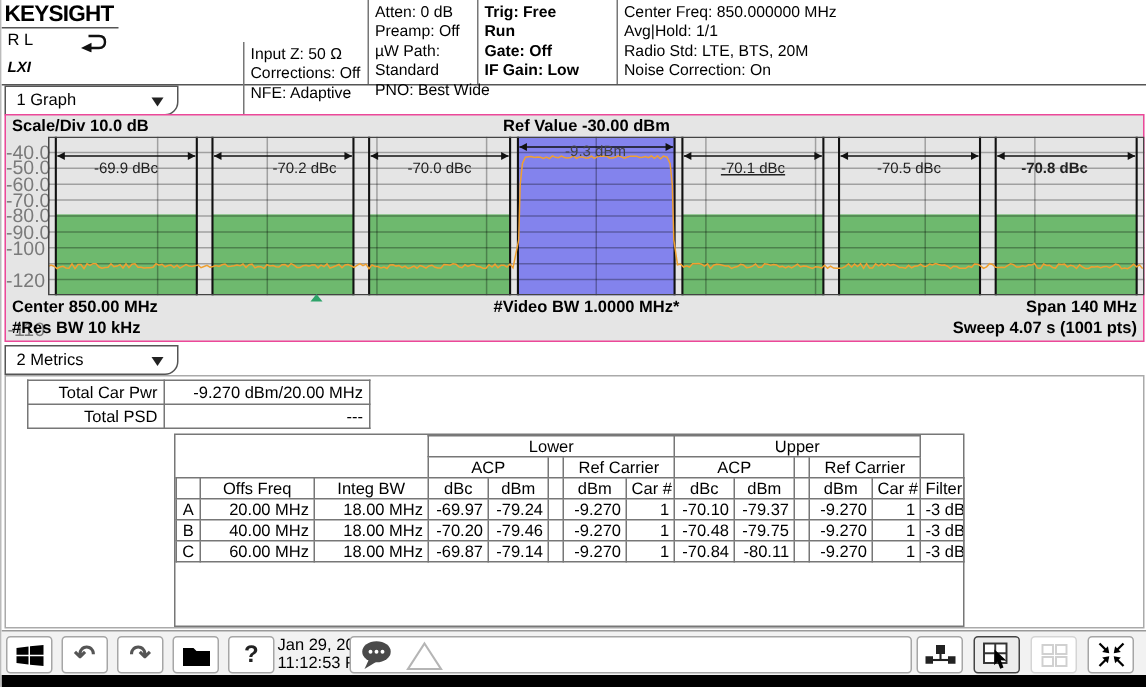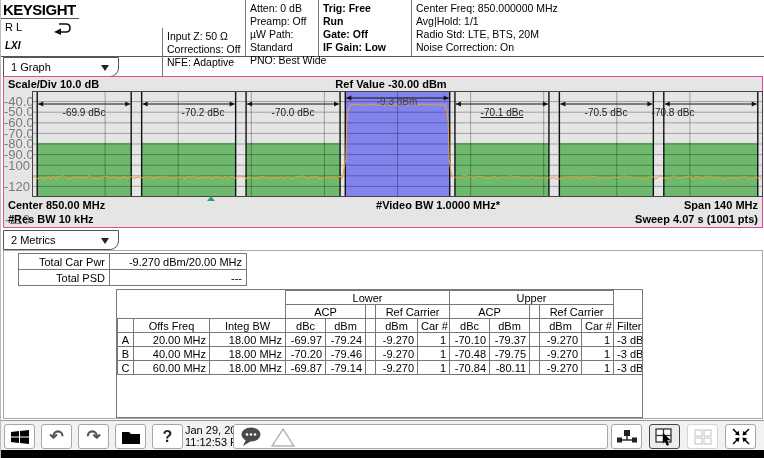--- a/index.html
+++ b/index.html
@@ -170,27 +170,27 @@
           <polygon points="416.71428571428567,7 411.71428571428567,4.4 411.71428571428567,9.6" fill="#111111"></polygon>
           <polyline points="0.0,86.7 2.0,85.7 4.0,86.5 6.0,88.0 8.0,87.0 10.0,86.5 12.0,87.6 14.0,87.8 16.0,84.9 18.0,88.1 20.0,85.4 22.0,85.3 24.0,88.1 26.0,84.9 28.0,86.0 30.0,84.8 32.0,84.9 34.0,87.0 36.0,87.8 38.0,87.4 40.0,87.2 42.0,84.9 44.0,86.8 46.0,86.4 48.0,85.4 50.0,87.7 52.0,84.9 54.0,87.4 56.0,85.2 58.0,84.8 60.0,87.1 62.0,87.2 64.0,87.6 66.0,87.5 68.0,87.5 70.0,87.2 72.0,84.8 74.0,85.8 76.0,85.2 78.0,86.9 80.0,86.0 82.0,85.7 84.0,87.4 86.0,85.8 88.0,87.7 90.0,86.6 92.0,85.4 94.0,86.3 96.0,86.6 98.0,86.1 100.0,85.7 102.0,87.5 104.0,86.7 106.0,85.9 108.0,87.1 110.0,86.7 112.0,86.0 114.0,86.6 116.0,85.5 118.0,85.0 120.0,86.7 122.0,86.5 124.0,86.2 126.0,85.7 128.0,86.2 130.0,85.0 132.0,87.3 134.0,85.4 136.0,85.1 138.0,87.6 140.0,86.7 142.0,86.8 144.0,87.9 146.0,85.5 148.0,86.3 150.0,86.0 152.0,86.8 154.0,87.0 156.0,85.5 158.0,85.3 160.0,86.8 162.0,84.7 164.0,85.7 166.0,87.3 168.0,87.3 170.0,86.2 172.0,85.9 174.0,86.4 176.0,85.6 178.0,85.7 180.0,87.6 182.0,85.7 184.0,86.7 186.0,84.9 188.0,87.7 190.0,87.0 192.0,86.2 194.0,85.3 196.0,87.5 198.0,85.7 200.0,85.4 202.0,86.2 204.0,87.3 206.0,85.9 208.0,84.7 210.0,86.1 212.0,85.1 214.0,88.1 216.0,85.6 218.0,86.6 220.0,86.7 222.0,87.7 224.0,87.1 226.0,88.0 228.0,85.6 230.0,85.5 232.0,86.4 234.0,86.0 236.0,87.4 238.0,86.4 240.0,87.9 242.0,87.3 244.0,86.4 246.0,87.8 248.0,86.0 250.0,86.7 252.0,87.7 254.0,86.3 256.0,85.8 258.0,87.2 260.0,87.7 262.0,87.7 264.0,85.3 266.0,85.5 268.0,85.8 270.0,84.9 272.0,85.2 274.0,86.9 276.0,87.5 278.0,85.5 280.0,86.6 282.0,85.7 284.0,85.3 286.0,86.7 288.0,86.9 290.0,87.8 292.0,87.8 294.0,85.5 296.0,87.0 298.0,85.1 300.0,87.5 302.0,85.8 304.0,85.8 306.0,87.0 308.0,85.1 310.0,87.6 313.8,68.9 314.8,31.8 316.3,18.0 318.3,13.8 320.3,13.5 322.3,13.3 324.3,14.0 326.3,13.7 328.3,13.9 330.3,14.6 332.3,13.7 334.3,14.7 336.3,12.9 338.3,13.9 340.3,14.1 342.3,13.1 344.3,14.0 346.3,14.3 348.3,14.0 350.3,12.9 352.3,14.6 354.3,13.7 356.3,13.6 358.3,14.4 360.3,14.3 362.3,13.1 364.3,14.6 366.3,13.4 368.3,13.0 370.3,13.2 372.3,12.9 374.3,14.3 376.3,14.3 378.3,13.9 380.3,12.8 382.3,13.6 384.3,14.4 386.3,13.7 388.3,13.1 390.3,13.2 392.3,13.1 394.3,14.0 396.3,13.9 398.3,13.4 400.3,14.1 402.3,13.0 404.3,14.5 406.3,13.0 408.3,14.8 410.3,13.1 412.7,13.8 414.7,18.0 416.2,31.8 417.2,68.9 419.7,85.6 421.7,85.0 423.7,87.0 425.7,86.2 427.7,87.0 429.7,84.8 431.7,84.9 433.7,84.7 435.7,85.1 437.7,86.4 439.7,84.9 441.7,88.0 443.7,85.8 445.7,85.2 447.7,85.4 449.7,85.8 451.7,86.3 453.7,86.4 455.7,88.0 457.7,87.1 459.7,86.7 461.7,85.2 463.7,85.7 465.7,87.4 467.7,87.2 469.7,86.4 471.7,85.0 473.7,87.2 475.7,87.2 477.7,84.9 479.7,85.1 481.7,85.8 483.7,85.4 485.7,85.6 487.7,86.9 489.7,86.6 491.7,87.6 493.7,86.5 495.7,87.6 497.7,86.4 499.7,85.1 501.7,86.9 503.7,86.4 505.7,86.5 507.7,87.3 509.7,88.0 511.7,86.8 513.7,87.0 515.7,87.7 517.7,85.8 519.7,87.8 521.7,86.4 523.7,87.7 525.7,87.9 527.7,87.9 529.7,87.6 531.7,86.6 533.7,84.8 535.7,87.1 537.7,85.0 539.7,86.7 541.7,84.8 543.7,87.9 545.7,84.7 547.7,87.6 549.7,87.6 551.7,84.8 553.7,86.2 555.7,85.0 557.7,86.4 559.7,84.9 561.7,85.9 563.7,85.4 565.7,86.1 567.7,87.4 569.7,87.3 571.7,87.8 573.7,85.9 575.7,87.5 577.7,86.5 579.7,86.4 581.7,85.1 583.7,86.6 585.7,86.5 587.7,85.0 589.7,85.6 591.7,84.7 593.7,85.3 595.7,85.8 597.7,85.7 599.7,86.5 601.7,88.0 603.7,86.5 605.7,86.7 607.7,87.8 609.7,87.9 611.7,87.9 613.7,86.6 615.7,87.2 617.7,85.0 619.7,85.2 621.7,86.3 623.7,87.9 625.7,86.9 627.7,84.8 629.7,85.3 631.7,87.2 633.7,87.4 635.7,87.2 637.7,87.4 639.7,86.1 641.7,84.8 643.7,85.4 645.7,87.0 647.7,87.0 649.7,86.2 651.7,86.8 653.7,85.5 655.7,85.7 657.7,84.7 659.7,87.7 661.7,87.9 663.7,85.0 665.7,86.0 667.7,85.8 669.7,87.3 671.7,87.7 673.7,85.1 675.7,85.4 677.7,85.1 679.7,87.0 681.7,85.8 683.7,86.4 685.7,88.0 687.7,85.5 689.7,87.0 691.7,88.0 693.7,88.0 695.7,86.9 697.7,87.0 699.7,86.7 701.7,87.5 703.7,86.9 705.7,86.6 707.7,87.4 709.7,86.4 711.7,85.1 713.7,85.6 715.7,88.1 717.7,87.6 719.7,88.1 721.7,86.9 723.7,85.2 725.7,86.9 727.7,85.6 729.7,88.1" fill="none" stroke="#f0a030" stroke-width="1"></polyline>
           <rect x="0.5" y="0.5" width="730" height="105" fill="none" stroke="#444"></rect>
         </svg>
       <span class="seg-label" style="left:52px;">-69.9 dBc</span>
       <span class="seg-label" style="left:171px;text-align:right;">-70.2 dBc</span>
       <span class="seg-label" style="left:261px;">-70.0 dBc</span>
       <span class="seg-label" id="carrier-label" style="left:365px;">-9.3 dBm</span>
       <span class="seg-label" style="left:470px;text-decoration:underline;">-70.1 dBc</span>
       <span class="seg-label" style="left:574px;">-70.5 dBc</span>
-      <span class="seg-label" style="left:641px;">-70.8 dBc</span>
+      <span class="seg-label" style="left:671px;font-weight:bold;">-70.8 dBc</span>
     </div>
 
     <div id="marker-caret" class="abs"></div>
 
     <span class="annot abs" style="left:4px;top:122px;">Center 850.00 MHz</span>
-    <span class="annot abs" style="left:387px;top:122px;transform:translateX(-50%);margin-left:47px;">#Video BW 1.0000 MHz*</span>
+    <span class="annot abs" style="left:387px;top:122px;transform:translateX(-50%);">#Video BW 1.0000 MHz*</span>
     <span class="annot abs" style="right:4px;top:122px;">Span 140 MHz</span>
     <span class="annot abs" style="left:4px;top:136px;">#Res BW 10 kHz</span>
     <span class="annot abs" style="right:4px;top:136px;">Sweep 4.07 s (1001 pts)</span>
   </div>
 
   <div class="tab abs" style="left:2px;top:230px;">
     <span>2 Metrics</span>
     <span class="dd-arrow"></span>
   </div>
 

